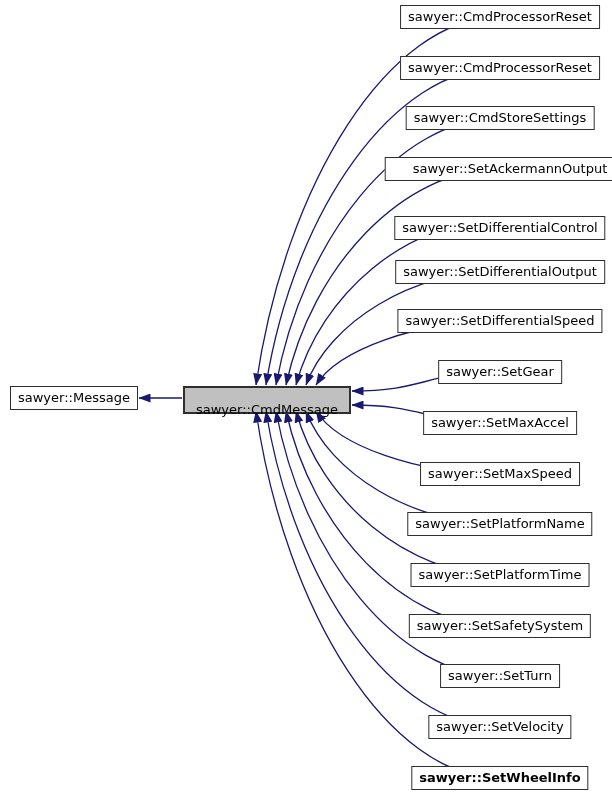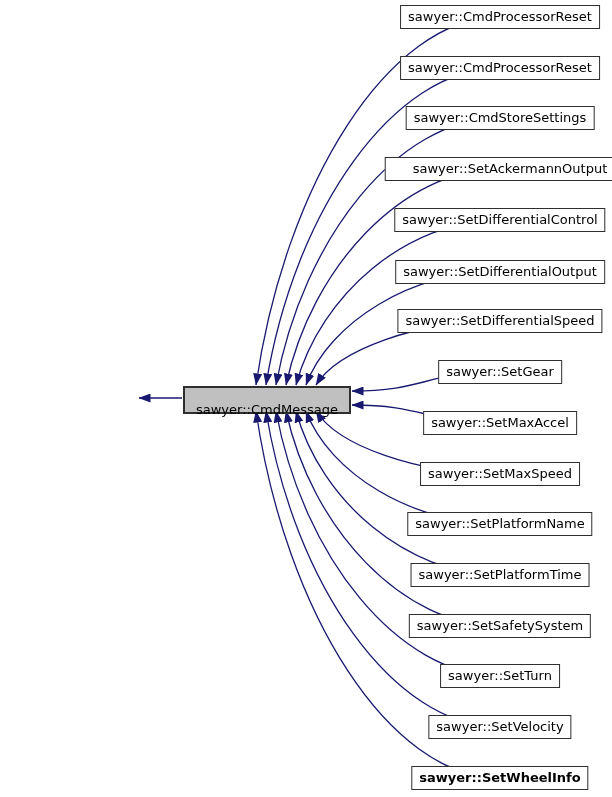--- a/index.html
+++ b/index.html
@@ -90,29 +90,30 @@
         <path class="edge" d="M499,524 C412.1,524.0 329.2,473.1 306,411" marker-end="url(#arrow)"></path>
         <path class="edge" d="M499,575 C407.6,575.0 320.4,501.2 296,411" marker-end="url(#arrow)"></path>
         <path class="edge" d="M499,626 C403.1,626.0 311.6,529.3 286,411" marker-end="url(#arrow)"></path>
         <path class="edge" d="M499,676 C398.6,676.0 302.8,556.8 276,411" marker-end="url(#arrow)"></path>
         <path class="edge" d="M499,727 C394.1,727.0 294.0,584.8 266,411" marker-end="url(#arrow)"></path>
         <path class="edge" d="M499,778 C389.6,778.0 285.2,612.9 256,411" marker-end="url(#arrow)"></path>
         <path class="edge" d="M182,398 L139,398" marker-end="url(#arrow)"></path>
       </g>
   </svg>
 
+  <div class="node base-node" id="base-node">sawyer::Message</div>
 
   <div class="node center-node" id="center-node">sawyer::CmdMessage</div>
 
   <div id="derived-col">
       <div class="node derived-node" style="top: 5px;">sawyer::CmdProcessorReset</div>
       <div class="node derived-node" style="top: 56px;">sawyer::CmdProcessorReset</div>
       <div class="node derived-node" style="top: 106px;">sawyer::CmdStoreSettings</div>
       <div class="node derived-node" style="top: 157px; padding-left: 27px;">sawyer::SetAckermannOutput</div>
-      <div class="node derived-node" style="top: 208px;">sawyer::SetDifferentialControl</div>
+      <div class="node derived-node" style="top: 216px;">sawyer::SetDifferentialControl</div>
       <div class="node derived-node" style="top: 260px;">sawyer::SetDifferentialOutput</div>
       <div class="node derived-node" style="top: 309px;">sawyer::SetDifferentialSpeed</div>
       <div class="node derived-node" style="top: 360px;">sawyer::SetGear</div>
       <div class="node derived-node" style="top: 411px;">sawyer::SetMaxAccel</div>
       <div class="node derived-node" style="top: 462px;">sawyer::SetMaxSpeed</div>
       <div class="node derived-node" style="top: 512px;">sawyer::SetPlatformName</div>
       <div class="node derived-node" style="top: 563px;">sawyer::SetPlatformTime</div>
       <div class="node derived-node" style="top: 614px;">sawyer::SetSafetySystem</div>
       <div class="node derived-node" style="top: 664px;">sawyer::SetTurn</div>
       <div class="node derived-node" style="top: 715px;">sawyer::SetVelocity</div>

